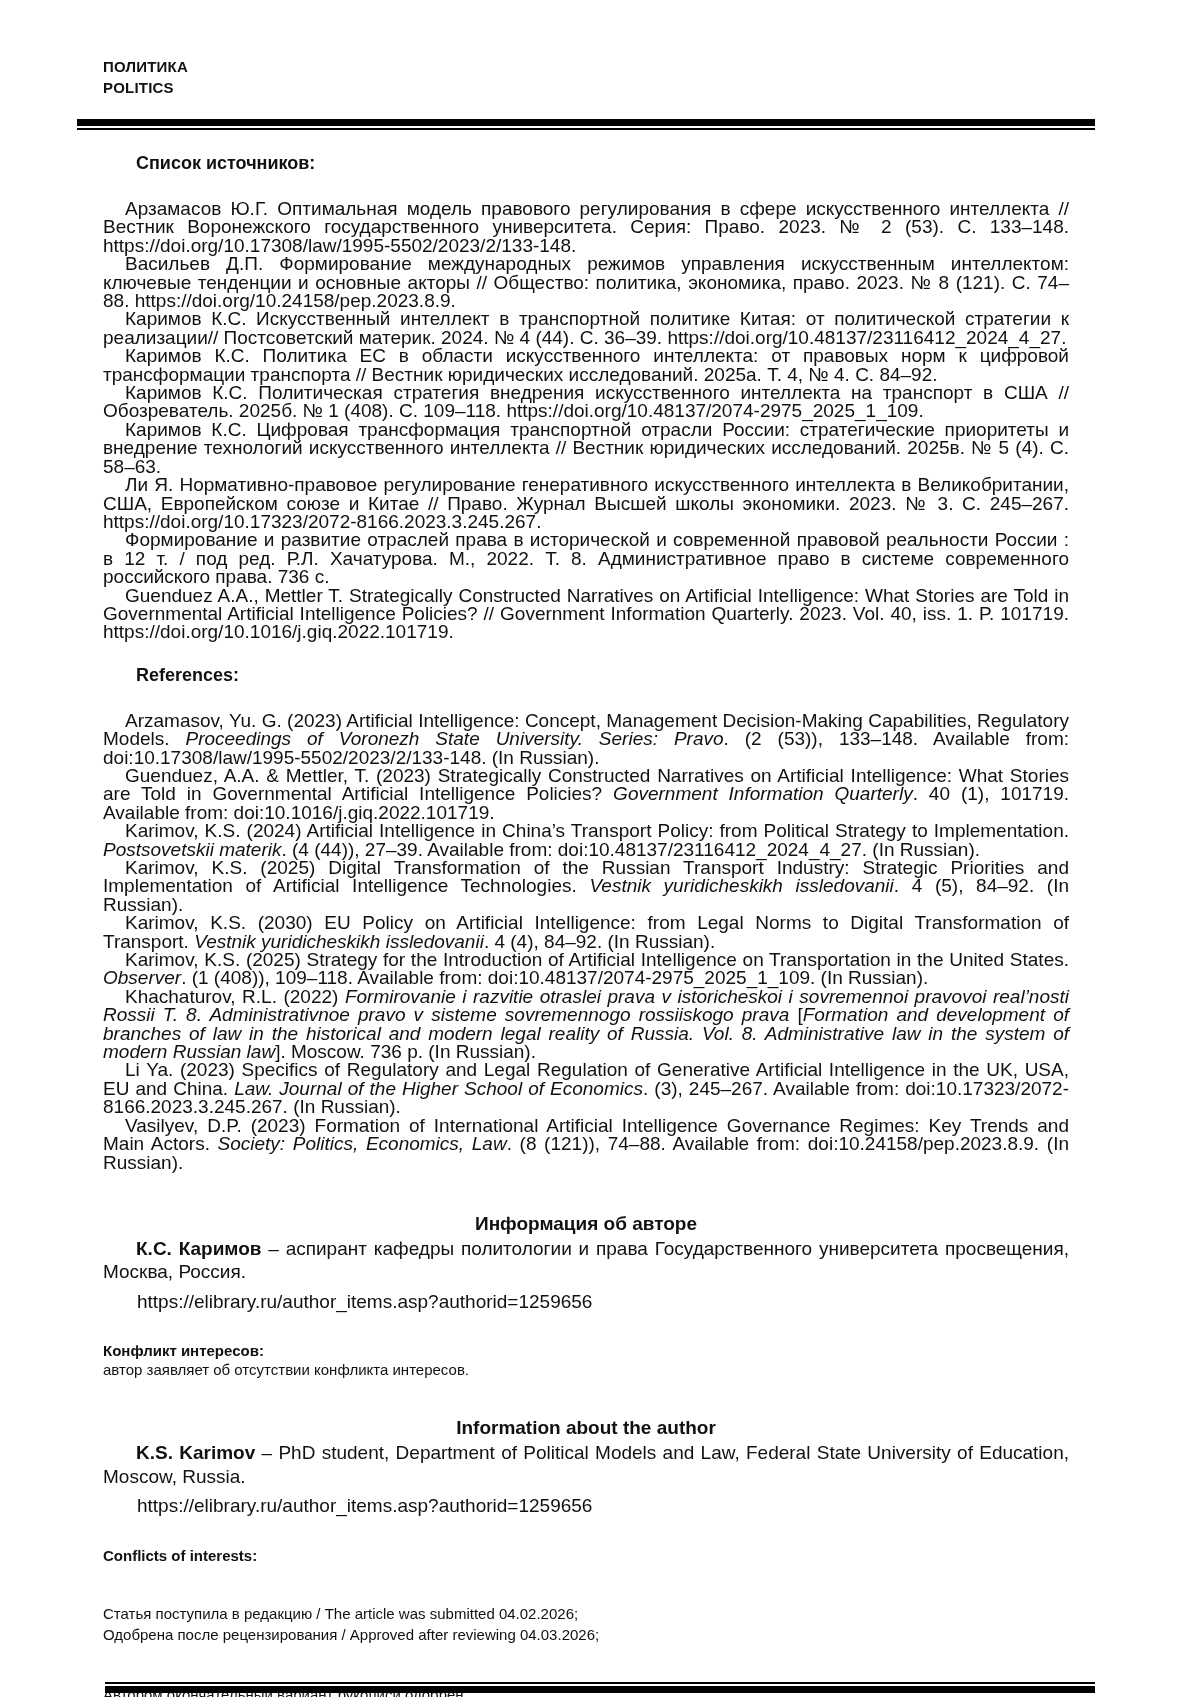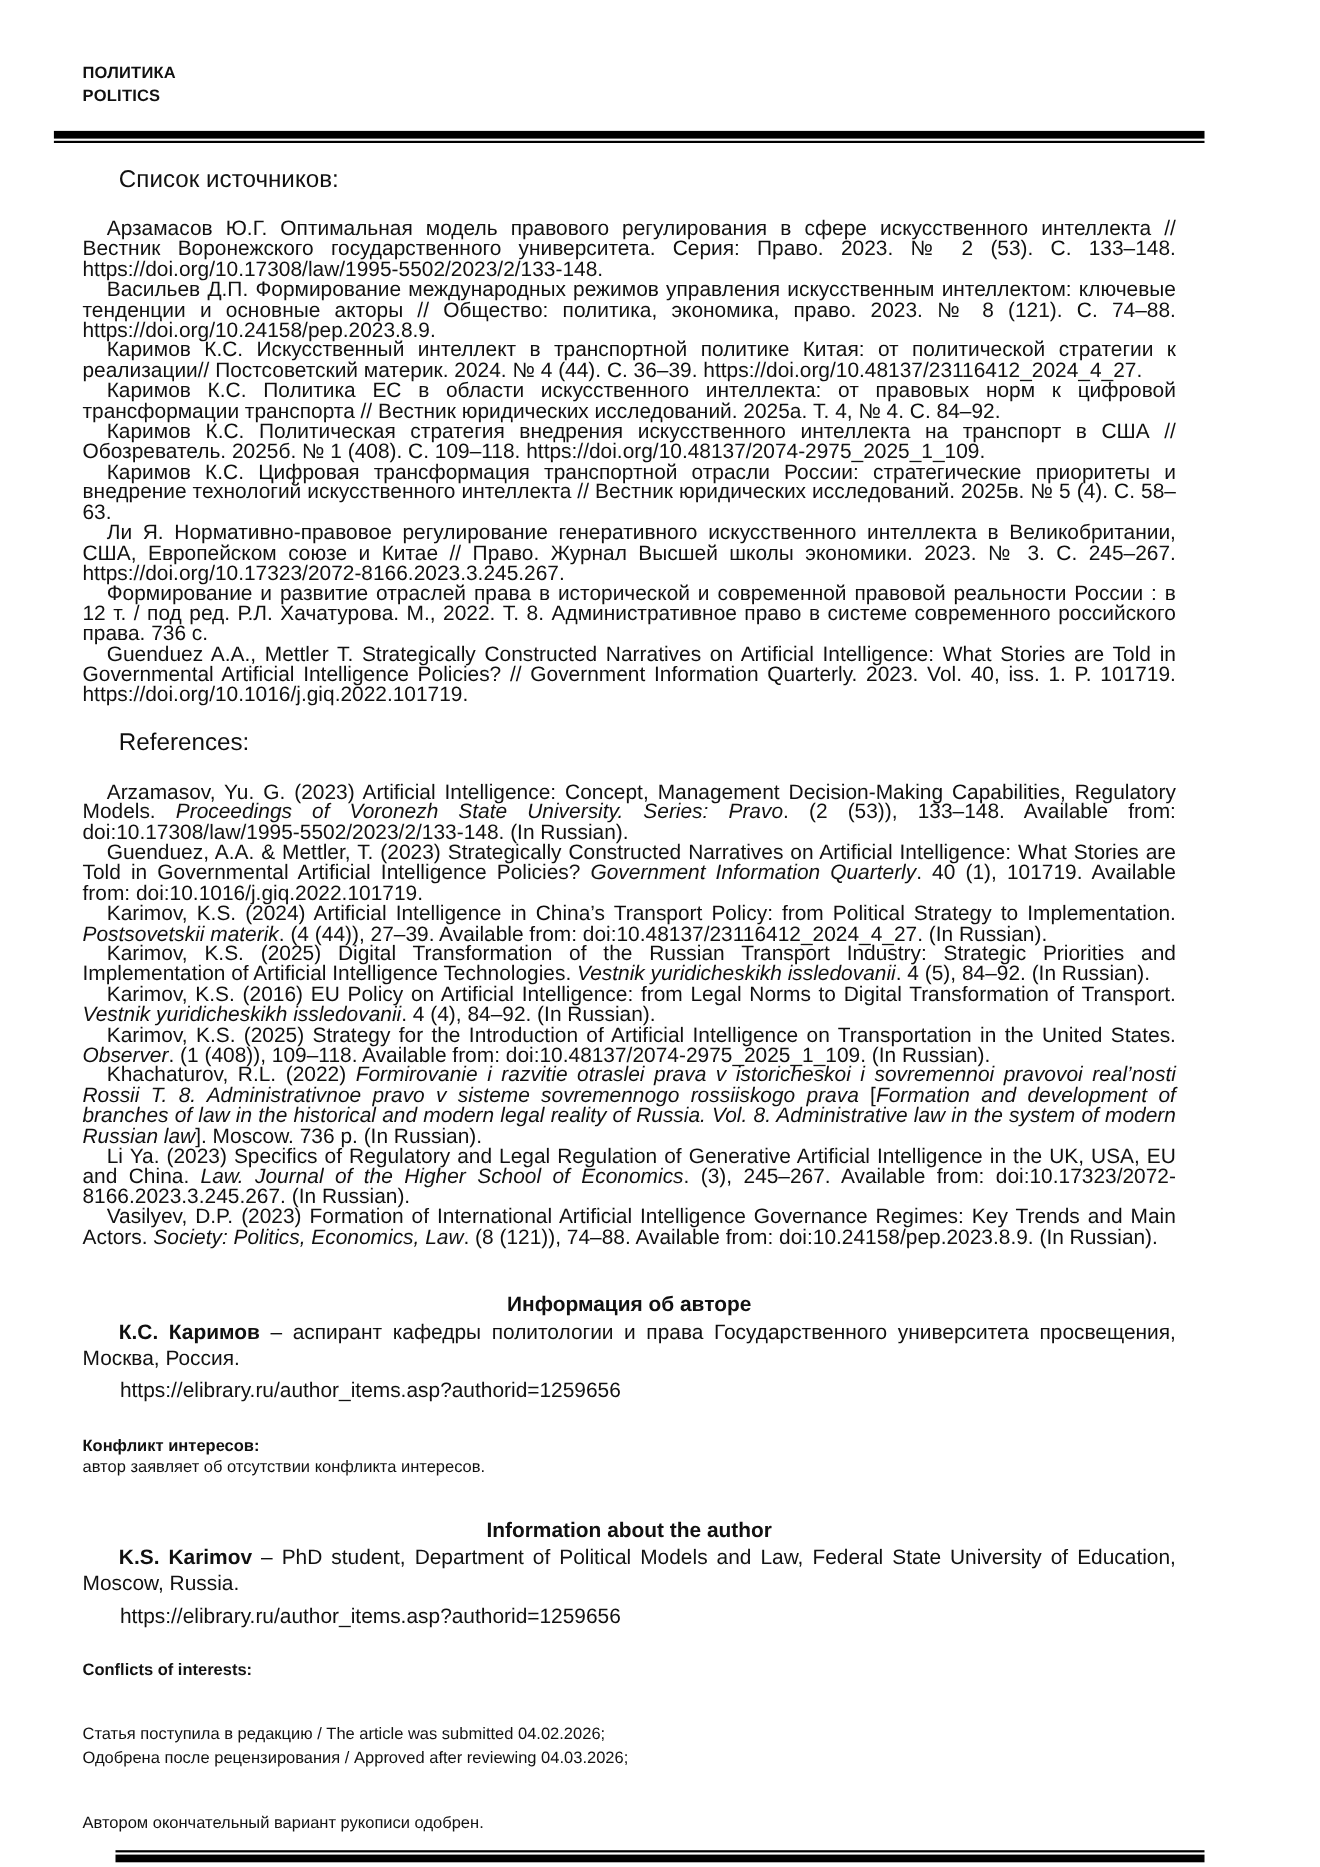--- a/index.html
+++ b/index.html
@@ -2,21 +2,21 @@
 <html lang="ru"><head>
 <meta charset="utf-8">
 <title>Journal page</title>
 <style>
   html,body{margin:0;padding:0;background:#fff;}
   .page{
     position:relative;
     width:1200px;
     height:1697px;
     box-sizing:border-box;
-    padding:56px 131px 0 75px;
+    padding:56px 131px 0 103px;
     background:#ffffff;
     color:#111111;
     font-family:"Liberation Sans","DejaVu Sans",sans-serif;
     overflow:hidden;
   }
   .running-head{
     font-weight:bold;
     font-size:15px;
     line-height:21px;
     letter-spacing:.2px;
@@ -30,22 +30,22 @@
   .rule-bottom{
     position:absolute;
     left:105px;
     right:105px;
     bottom:4px;
     height:2px;
     border-top:2px solid #000;
     border-bottom:7px solid #000;
   }
   .section-heading{
-    font-weight:normal;
-    font-size:22px;
+    font-weight:bold;
+    font-size:18px;
     line-height:22px;
     margin:22px 0 26px 33px;
   }
   .section-heading.refs-en{}
   .ref-list p{
     margin:0;
     font-size:19px;
     line-height:18.4px;
     text-align:justify;
     text-indent:22px;
@@ -123,21 +123,21 @@
     <p>Guenduez A.A., Mettler T. Strategically Constructed Narratives on Artificial Intelligence: What Stories are Told in Governmental Artificial Intelligence Policies? // Government Information Quarterly. 2023. Vol. 40, iss. 1. P. 101719. https://doi.org/10.1016/j.giq.2022.101719.</p>
   </div>
 
   <div class="section-heading refs-en">References:</div>
 
   <div class="ref-list" lang="en">
     <p><span>Arzamasov, Yu. G. (2023) Artificial Intelligence: Concept, Management Decision-Making Capabilities, Regulatory Models. </span><i>Proceedings of Voronezh State University. Series: Pravo</i><span>. (2 (53)), 133–148. Available from: doi:10.17308/law/1995-5502/2023/2/133-148. (In Russian).</span></p>
     <p><span>Guenduez, A.A. &amp; Mettler, T. (2023) Strategically Constructed Narratives on Artificial Intelligence: What Stories are Told in Governmental Artificial Intelligence Policies? </span><i>Government Information Quarterly</i><span>. 40 (1), 101719. Available from: doi:10.1016/j.giq.2022.101719.</span></p>
     <p><span>Karimov, K.S. (2024) Artificial Intelligence in China’s Transport Policy: from Political Strategy to Implementation. </span><i>Postsovetskii materik</i><span>. (4 (44)), 27–39. Available from: doi:10.48137/23116412_2024_4_27. (In Russian).</span></p>
     <p><span>Karimov, K.S. (2025) Digital Transformation of the Russian Transport Industry: Strategic Priorities and Implementation of Artificial Intelligence Technologies. </span><i>Vestnik yuridicheskikh issledovanii</i><span>. 4 (5), 84–92. (In Russian).</span></p>
-    <p><span>Karimov, K.S. (2016) EU Policy on Artificial Intelligence: from Legal Norms to Digital Transformation of Transport. </span><i>Vestnik yuridicheskikh issledovanii</i><span>. 4 (4), 84–92. (In Russian).</span></p>
+    <p><span>Karimov, K.S. (2030) EU Policy on Artificial Intelligence: from Legal Norms to Digital Transformation of Transport. </span><i>Vestnik yuridicheskikh issledovanii</i><span>. 4 (4), 84–92. (In Russian).</span></p>
     <p><span>Karimov, K.S. (2025) Strategy for the Introduction of Artificial Intelligence on Transportation in the United States. </span><i>Observer</i><span>. (1 (408)), 109–118. Available from: doi:10.48137/2074-2975_2025_1_109. (In Russian).</span></p>
     <p><span>Khachaturov, R.L. (2022) </span><i>Formirovanie i razvitie otraslei prava v istoricheskoi i sovremennoi pravovoi real’nosti Rossii T. 8. Administrativnoe pravo v sisteme sovremennogo rossiiskogo prava</i><span> [</span><i>Formation and development of branches of law in the historical and modern legal reality of Russia. Vol. 8. Administrative law in the system of modern Russian law</i><span>]. Moscow. 736 p. (In Russian).</span></p>
     <p><span>Li Ya. (2023) Specifics of Regulatory and Legal Regulation of Generative Artificial Intelligence in the UK, USA, EU and China. </span><i>Law. Journal of the Higher School of Economics</i><span>. (3), 245–267. Available from: doi:10.17323/2072-8166.2023.3.245.267. (In Russian).</span></p>
     <p><span>Vasilyev, D.P. (2023) Formation of International Artificial Intelligence Governance Regimes: Key Trends and Main Actors. </span><i>Society: Politics, Economics, Law</i><span>. (8 (121)), 74–88. Available from: doi:10.24158/pep.2023.8.9. (In Russian).</span></p>
   </div>
 
   <div class="centered-heading">Информация об авторе</div>
 
   <p class="author-para" lang="ru"><span class="author-name">К.С. Каримов</span><span> – аспирант кафедры политологии и права Государственного университета просвещения, Москва, Россия.</span></p>
 

